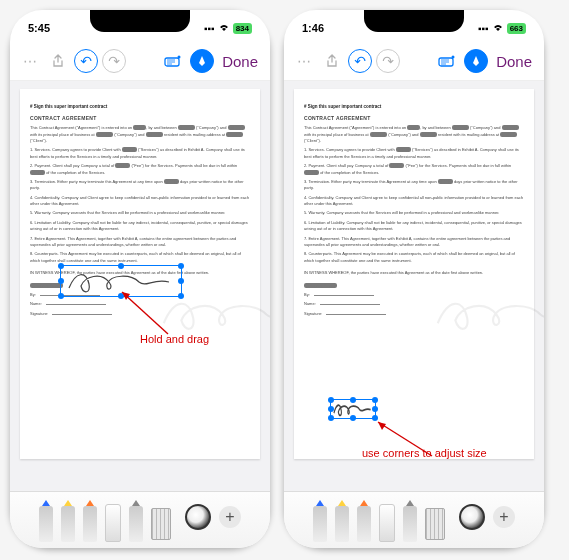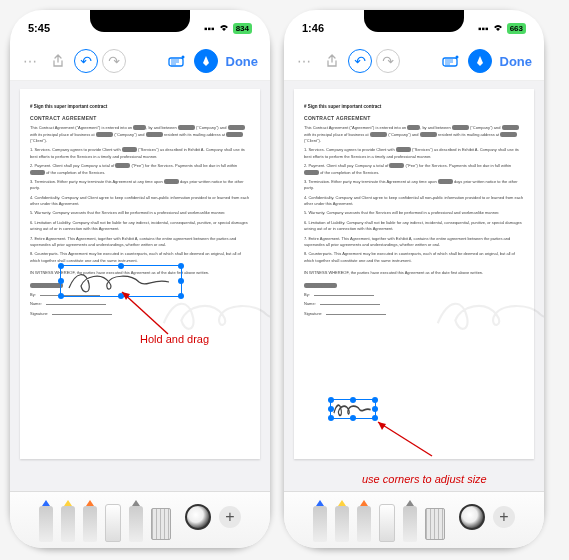--- a/index.html
+++ b/index.html
@@ -85,23 +85,23 @@
     font-size: 14px;
   }
   .tool-btn.gray { color: #b0b0b0; }
   .tool-btn.circled {
     border: 1.5px solid #007aff;
     border-radius: 50%;
     width: 22px;
     height: 22px;
   }
   .done-btn {
-    color: #3b82f6;
-    font-size: 13px;
-    font-weight: 700;
+    color: #701a75;
+    font-size: 15px;
+    font-weight: 400;
     margin-left: auto;
     padding: 0 4px;
   }
   .doc {
     flex: 1;
     background: #f2f2f4;
     display: flex;
     flex-direction: column;
     align-items: flex-start;
     padding: 8px 10px;
@@ -412,21 +412,21 @@
 
         <svg class="sig-faint" width="80" height="40" viewBox="0 0 120 30">
           <path d="M8 22 C15 5,25 5,28 18 C30 28,22 28,20 20 C24 10,40 6,48 16 C54 24,44 26,46 18 C50 8,70 8,78 16 C85 22,92 12,108 16" stroke="#000" stroke-width="1.5" fill="none"></path>
         </svg>
       </div>
 
       <svg class="annotation-arrow" style="left:88px; top:335px;" width="70" height="45">
         <line x1="60" y1="40" x2="6" y2="6" stroke="#d40000" stroke-width="1.4"></line>
         <polygon points="6,6 14,8 10,14" fill="#d40000"></polygon>
       </svg>
-      <div class="annotation-text" style="left:78px; top:392px;font-style:italic;">use corners to adjust size</div>
+      <div class="annotation-text" style="left:78px; top:366px;">use corners to adjust size</div>
     </div>
 
     <div class="markup-bar">
       <div class="tool-pen pen-blue"></div>
       <div class="tool-pen pen-yellow"></div>
       <div class="tool-pen pen-orange"></div>
       <div class="tool-pen pen-eraser"></div>
       <div class="tool-pen pen-lasso"></div>
       <div class="tool-ruler"></div>
       <div class="color-well"></div>

